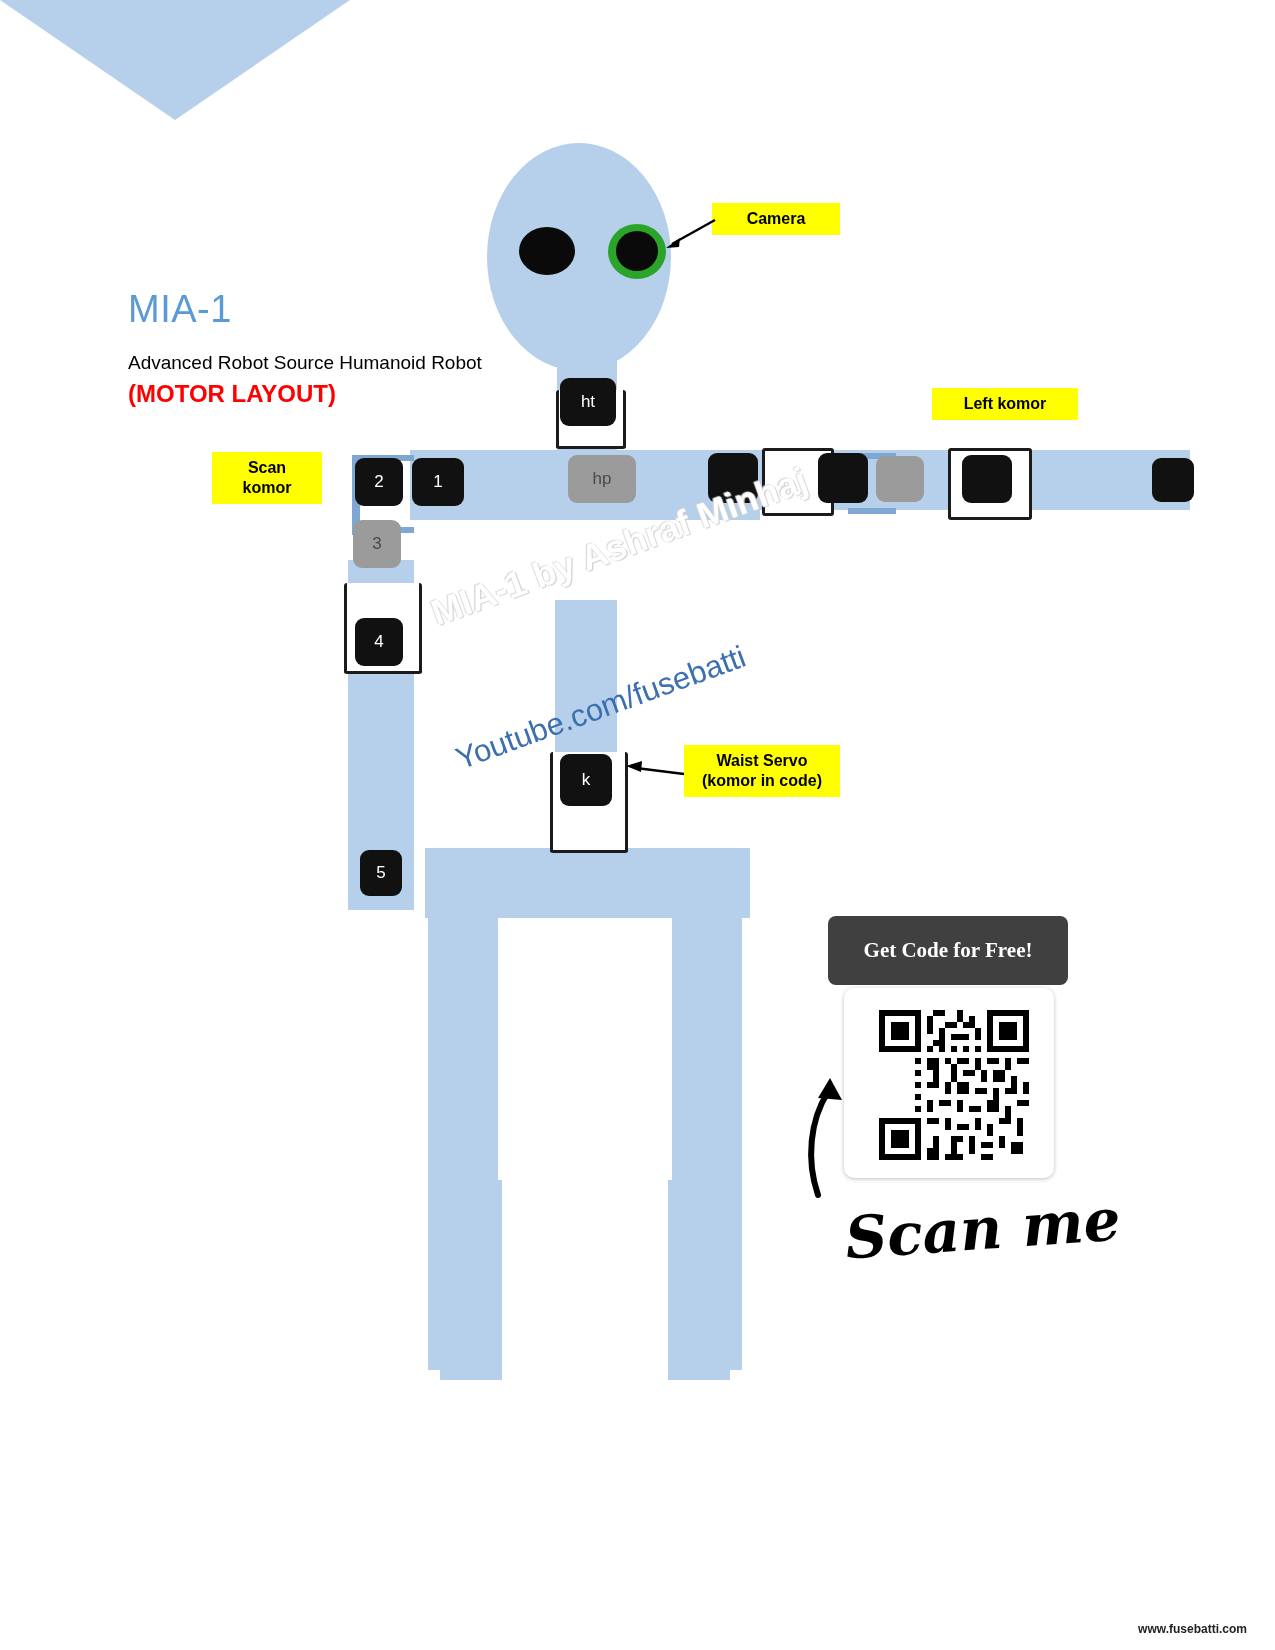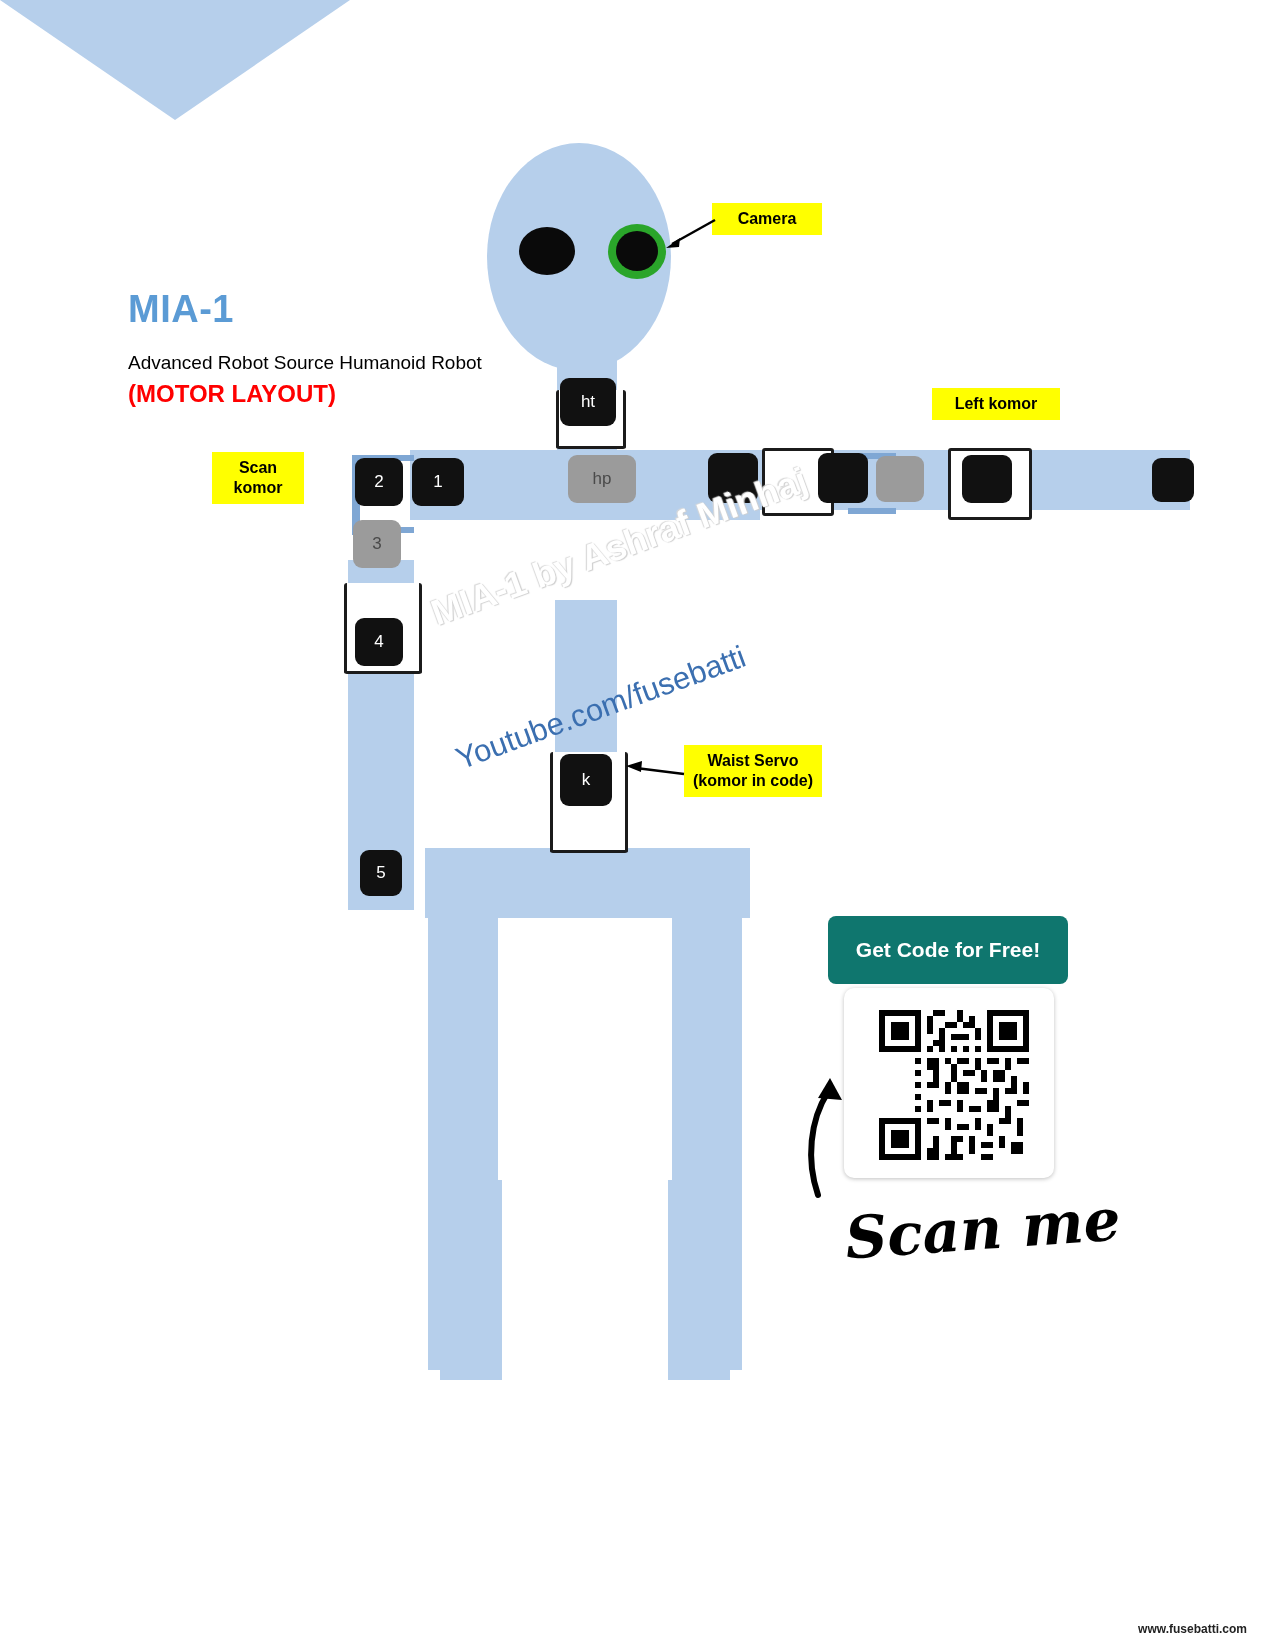--- a/index.html
+++ b/index.html
@@ -136,31 +136,31 @@
     background: #7fa7d4;
   }
 
   
   .callout {
     position: absolute;
     background: #ffff00;
     color: #000000;
     font-weight: bold;
     font-size: 16px;
-    padding: 6px 5px;
+    padding: 6px 14px;
     text-align: center;
     line-height: 1.25;
   }
 
   
   #title {
     position: absolute;
     left: 128px; top: 288px;
     font-size: 38px;
-    font-weight: bold;
+    font-weight: normal;
     color: #5b9bd5;
     letter-spacing: 0.5px;
   }
   #subtitle {
     position: absolute;
     left: 128px; top: 352px;
     font-size: 19px;
     color: #000000;
   }
   #motorlayout {
@@ -189,28 +189,29 @@
     transform: rotate(-20deg);
     font-size: 31px;
     color: #3b6fb0;
     font-family: "Liberation Sans", sans-serif;
   }
 
   
   #qr-panel { position: absolute; left: 828px; top: 916px; }
   #qr-button {
     width: 240px;
-    background: #0f766e;
+    background: #404040;
     color: #ffffff;
     font-weight: bold;
     font-size: 21px;
     text-align: center;
     padding: 22px 12px;
     border-radius: 8px;
     box-sizing: border-box;
+    font-family: Liberation Serif, serif;
   }
   #qr-white {
     position: absolute;
     left: 16px; top: 72px;
     width: 210px; height: 190px;
     background: #ffffff;
     border-radius: 10px;
     box-shadow: 0 1px 4px rgba(0,0,0,0.25);
   }
   #qr-code {

